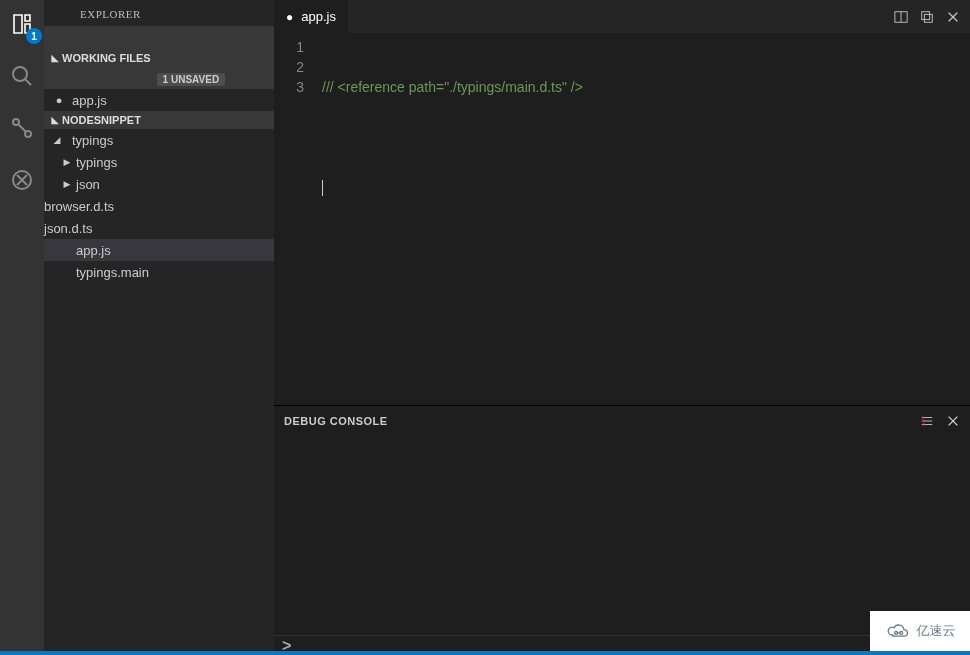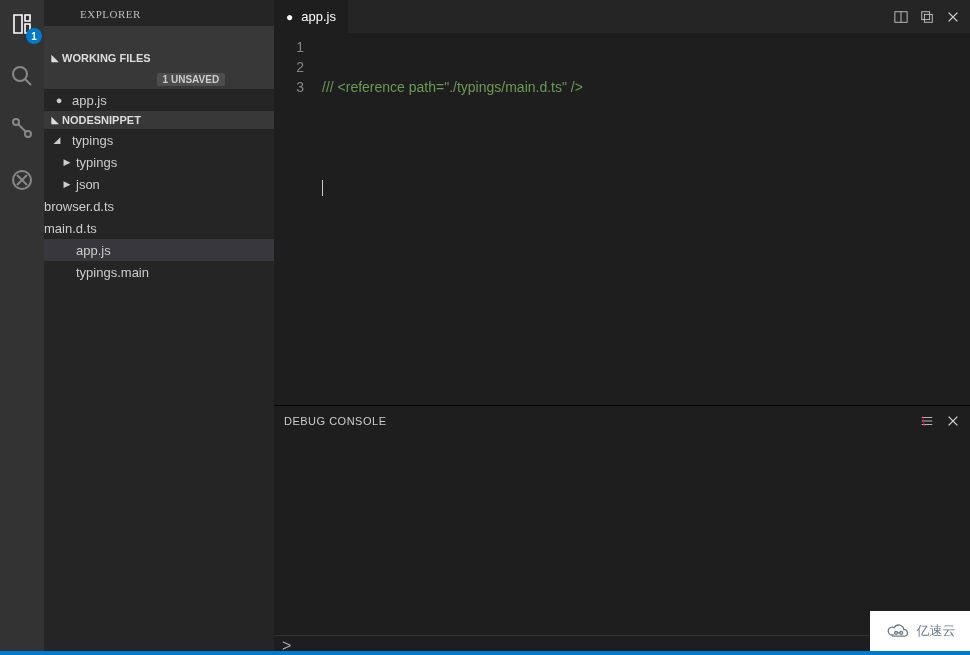--- a/index.html
+++ b/index.html
@@ -39,21 +39,21 @@
   .tabs-actions { margin-left:auto; display:flex; gap:12px; padding-right:10px; color:#ccc; }
   .tabs-actions .tact { cursor:pointer; display:flex; align-items:center; }
   .tabs-actions svg { width:14px; height:14px; }
 
   .editor-body { flex:1; display:flex; font-family:Consolas,monospace; font-size:14px; overflow:hidden; }
   .gutter { width:48px; text-align:right; color:#858585; padding:4px 18px 0 0; line-height:20px; user-select:none; }
   .code { flex:1; padding:4px 0 0 0; line-height:20px; white-space:pre; position:relative; }
   .code-line.comment { color:#6A9955; }
   .cursor-i { display:inline-block; width:1px; height:16px; background:#ccc; vertical-align:middle; }
 
-  .panel { height:250px; border-top:1px solid #000; display:flex; flex-direction:column; }
+  .panel { height:250px; border-top:1px solid #000; display:flex; flex-direction:column;font-weight:bold; }
   .panel-header { height:30px; display:flex; align-items:center; padding:0 10px; color:#ccc; font-size:11px; letter-spacing:0.5px; }
   .panel-header .ptitle { text-transform:uppercase; }
   .panel-actions { margin-left:auto; display:flex; gap:12px; }
   .panel-actions .pact { cursor:pointer; display:flex; align-items:center; }
   .panel-actions svg { width:14px; height:14px; }
   .panel-body { flex:1; }
   .repl { height:20px; display:flex; align-items:center; padding:0 8px; color:#aaa; background:#1e1e1e; border-top:1px solid #333; }
 
   .statusbar { position:absolute; left:0; right:0; bottom:0; height:4px; background:#007acc; }
 
@@ -121,21 +121,21 @@
       <span class="label" style="margin-left:4px">typings</span>
     </div>
     <div class="tree-item indent1">
       <span class="arrow">▶</span>
       <span class="label" style="margin-left:4px">json</span>
     </div>
     <div class="tree-item file2">
       <span class="label">browser.d.ts</span>
     </div>
     <div class="tree-item file2">
-      <span class="label">main.d.ts</span>
+      <span class="label">json.d.ts</span>
     </div>
     <div class="tree-item file1 selected">
       <span class="label">app.js</span>
     </div>
     <div class="tree-item file1">
       <span class="label">typings.main</span>
     </div>
   </div>
 
   <div class="editor-area">

